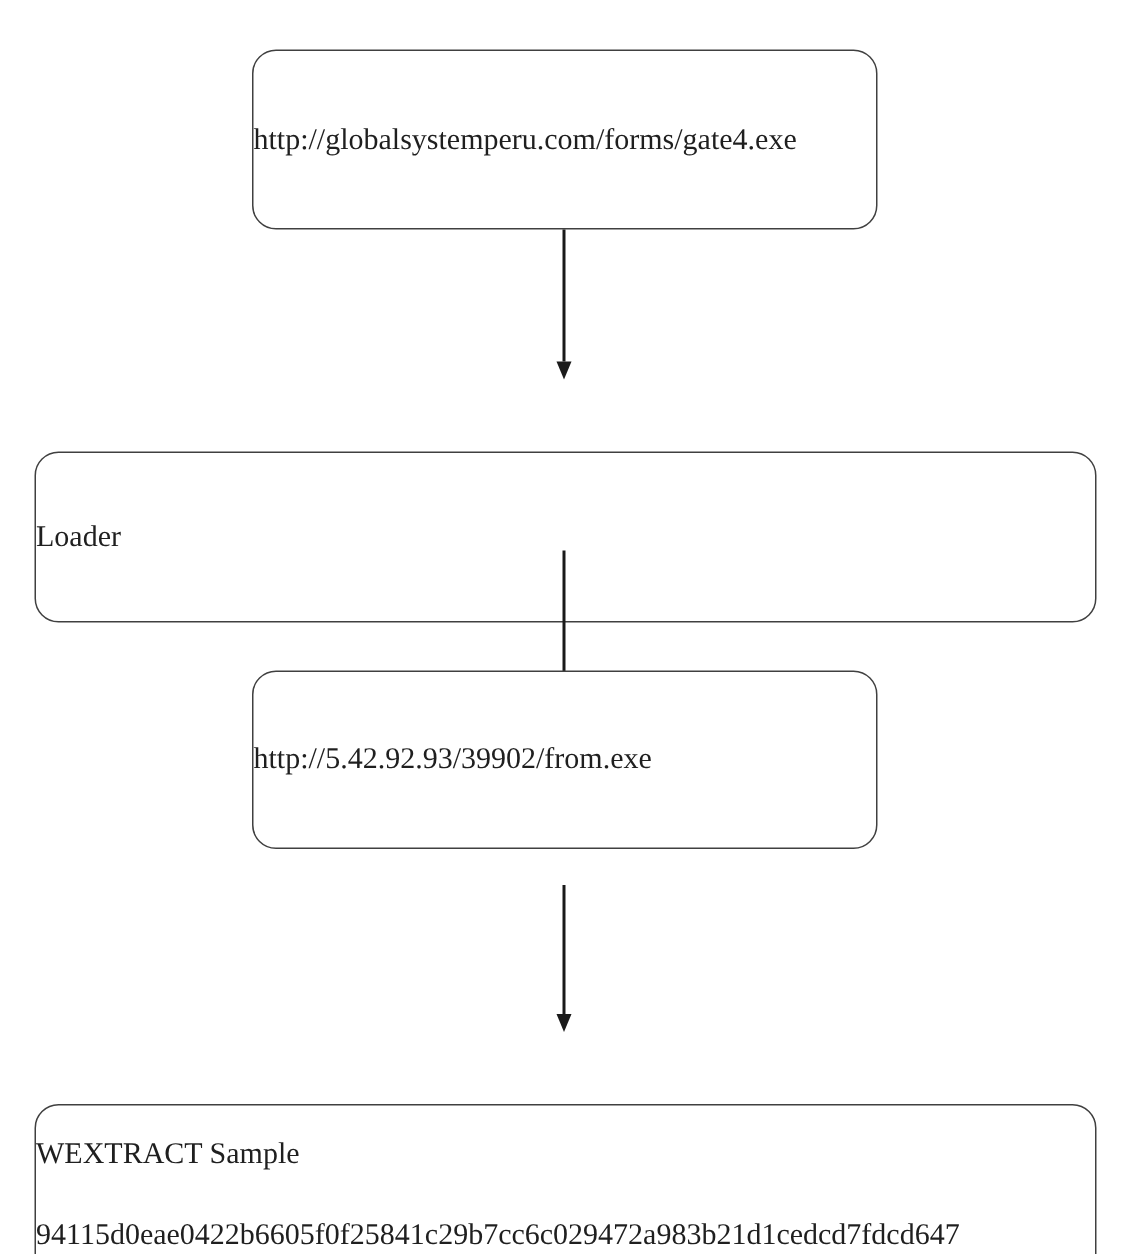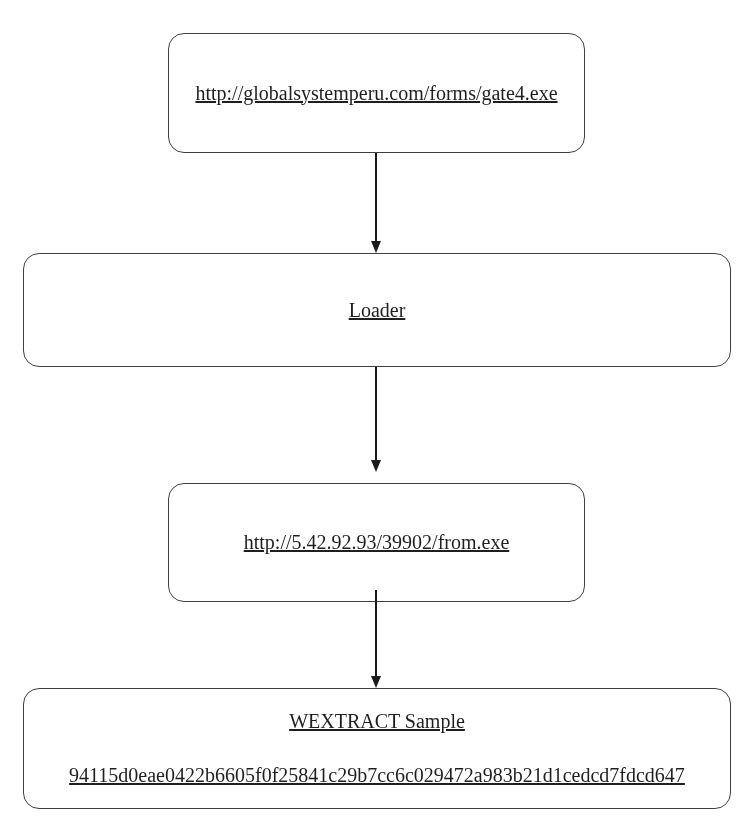--- a/index.html
+++ b/index.html
@@ -20,32 +20,31 @@
     background: var(--bg);
     overflow: hidden;
   }
   .node {
     position: absolute;
     background: var(--bg);
     border: 1px solid var(--border);
     border-radius: 16px;
     display: flex;
     flex-direction: column;
-    align-items: center;
+    align-items: flex-start;
     justify-content: center;
     text-align: center;
     color: var(--text);
     font-size: 20px;
     line-height: 23px;
-    text-decoration: underline;
   }
-  .node.two-line { gap: 31px; }
+  .node.two-line { gap: 31px; margin-top: 48px; }
   .node-url-gate4  { left: 168px; top: 33px;  width: 417px; height: 120px; }
   .node-loader     { left: 23px;  top: 253px; width: 708px; height: 114px; }
-  .node-url-from   { left: 168px; top: 483px; width: 417px; height: 119px; }
+  .node-url-from   { left: 168px; top: 447px; width: 417px; height: 119px; }
   .node-wextract   { left: 23px;  top: 688px; width: 708px; height: 121px; }
   .node-label, .node-title, .node-hash {
     white-space: nowrap;
   }
   .arrow {
     position: absolute;
     width: 12px;
     margin-left: -6px;
     display: flex;
     flex-direction: column;

